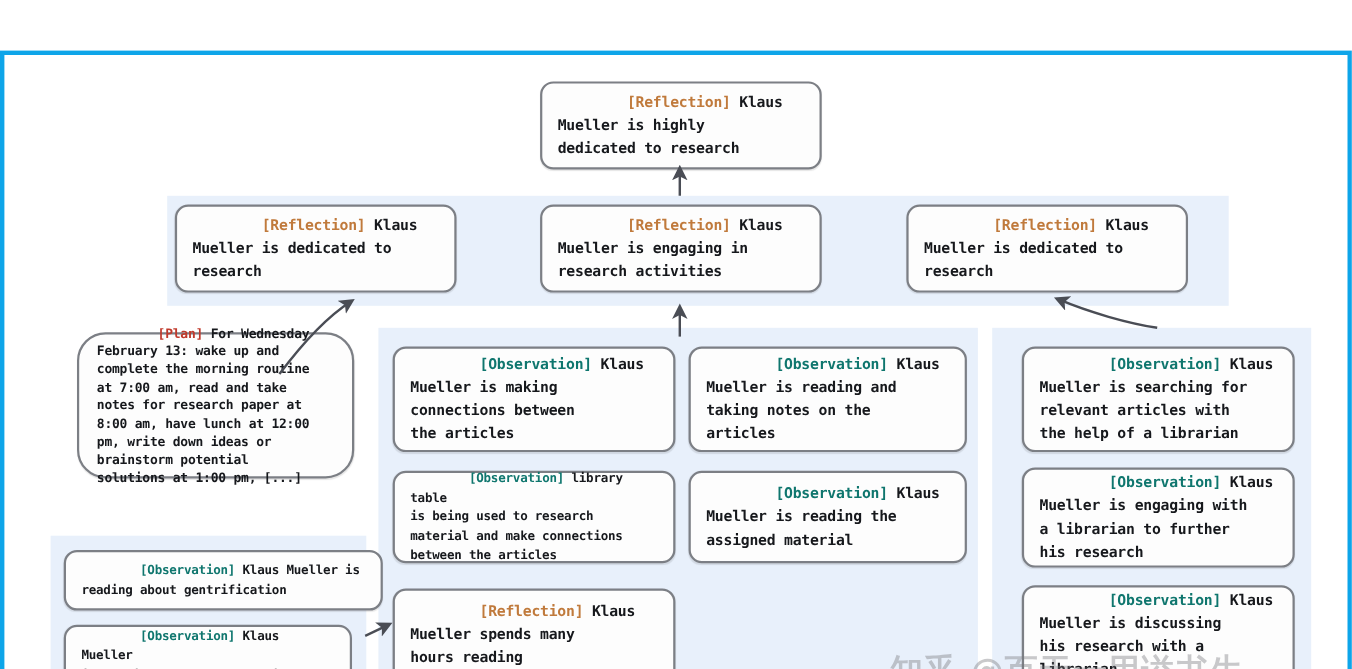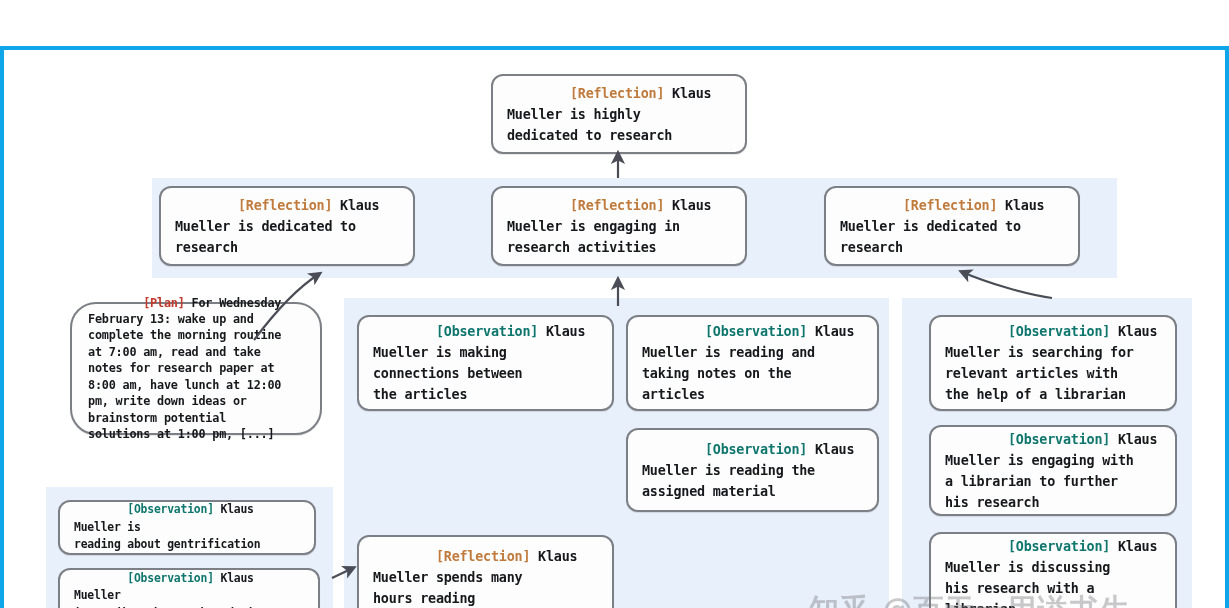--- a/index.html
+++ b/index.html
@@ -158,21 +158,21 @@
 at 7:00 am, read and take
 notes for research paper at
 8:00 am, have lunch at 12:00
 pm, write down ideas or
 brainstorm potential
 solutions at 1:00 pm, [...]</span>
       </span>
     </div>
   </div>
 
-  <div class="node small" style="left:54px; top:450px; width:258px; height:55px;">
+  <div class="node small" style="left:54px; top:450px; width:290px; height:55px;">
     <div class="pad">
       <span class="txt">
         <span class="tag-observation">[Observation]</span><span> Klaus Mueller is
 reading about gentrification</span>
       </span>
     </div>
   </div>
 
   <div class="node small" style="left:54px; top:518px; width:262px; height:56px;justify-content:flex-end;">
     <div class="pad">
@@ -187,20 +187,30 @@
     <div class="pad">
       <span class="txt">
         <span class="tag-observation">[Observation]</span><span> Klaus
 Mueller is making
 connections between
 the articles</span>
       </span>
     </div>
   </div>
 
+  <div class="node small" style="left:353px; top:378px; width:257px; height:84px;">
+    <div class="pad">
+      <span class="txt">
+        <span class="tag-observation">[Observation]</span><span> library table
+is being used to research
+material and make connections
+between the articles</span>
+      </span>
+    </div>
+  </div>
 
   <div class="node" style="left:353px; top:485px; width:257px; height:85px;">
     <div class="pad">
       <span class="txt">
         <span class="tag-reflection">[Reflection]</span><span> Klaus
 Mueller spends many
 hours reading</span>
       </span>
     </div>
   </div>

